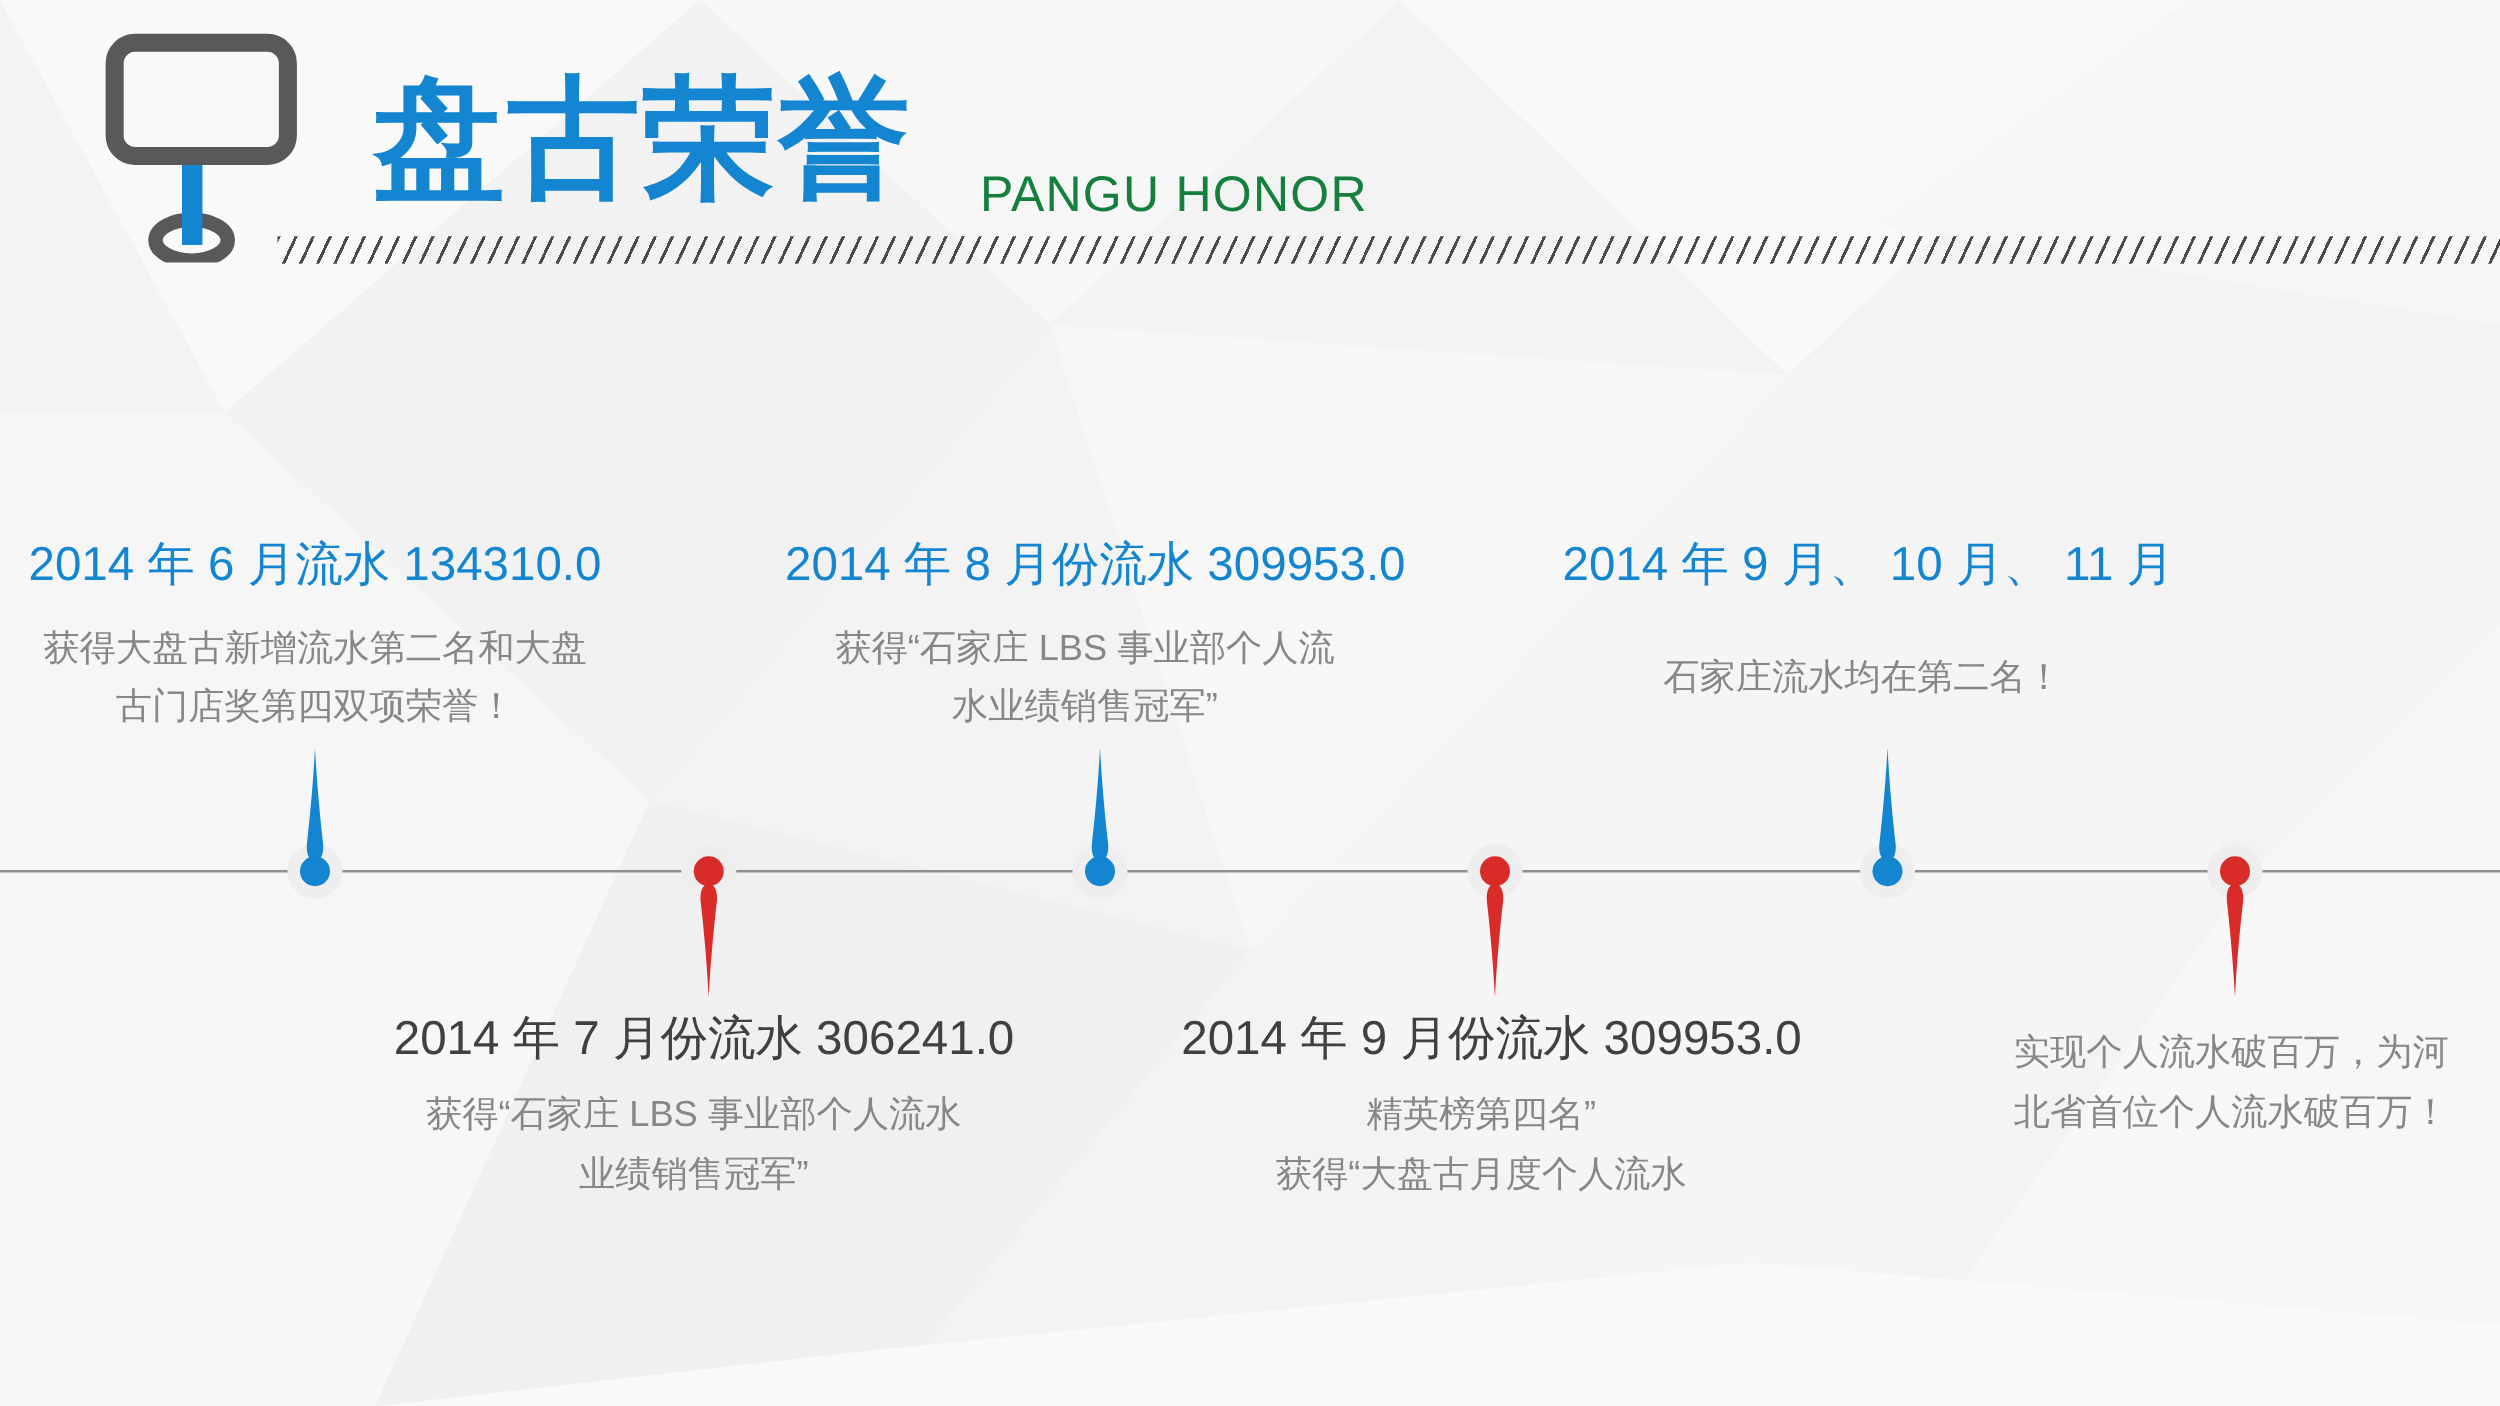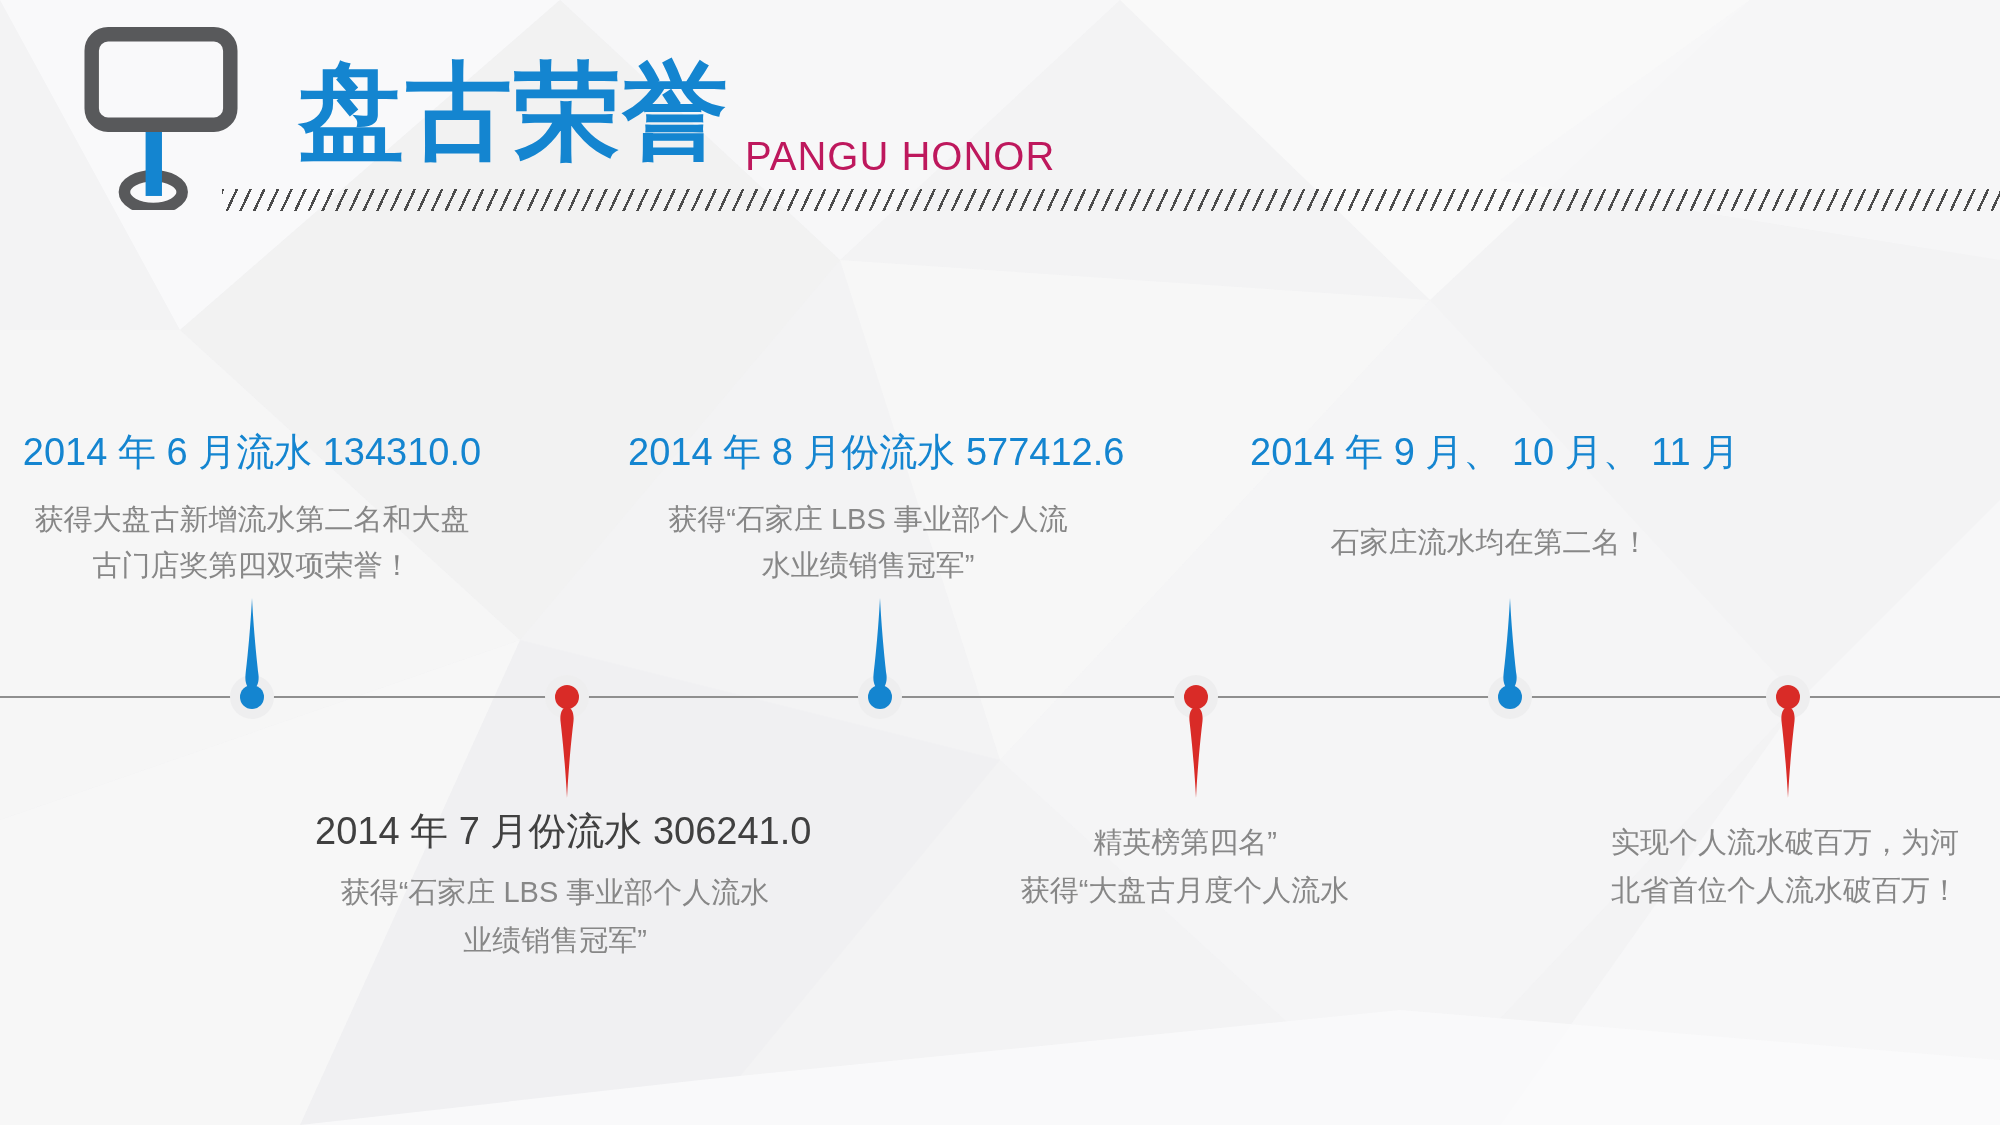--- a/index.html
+++ b/index.html
@@ -15,22 +15,22 @@
   .bg-pattern{position:absolute;inset:0;width:2000px;height:1125px;}
 
   
   .billboard{position:absolute;left:84px;top:26px;width:154px;height:184px;}
   .page-title{
     position:absolute;left:298px;top:56px;
     font-size:106px;font-weight:bold;line-height:1.05;
     color:#1485d0;letter-spacing:2px;white-space:nowrap;
   }
   .page-subtitle{
-    position:absolute;left:745px;top:134px;
-    font-size:40px;color:#be185d;letter-spacing:1px;white-space:nowrap;
+    position:absolute;left:784px;top:134px;
+    font-size:40px;color:#15803d;letter-spacing:1px;white-space:nowrap;
   }
   .hatch{
     position:absolute;left:222px;top:189px;width:1778px;height:22px;
     background:repeating-linear-gradient(115deg,#4b4b4b 0 2.4px,transparent 2.4px 12.4px);
   }
 
   
   .tl-line{
     position:absolute;left:0;top:696px;width:2000px;height:2px;
     background:#8f8f8f;
@@ -150,21 +150,21 @@
 
   <div class="entry entry--top" style="left:12px;top:427px">
     <div class="entry__title">2014 年 6 月流水 134310.0</div>
     <div class="entry__desc">
       <span class="dline">获得大盘古新增流水第二名和大盘</span>
       <span class="dline">古门店奖第四双项荣誉！</span>
     </div>
   </div>
 
   <div class="entry entry--top" style="left:628px;top:427px">
-    <div class="entry__title">2014 年 8 月份流水 577412.6</div>
+    <div class="entry__title">2014 年 8 月份流水 309953.0</div>
     <div class="entry__desc">
       <span class="dline">获得“石家庄 LBS 事业部个人流</span>
       <span class="dline">水业绩销售冠军”</span>
     </div>
   </div>
 
   <div class="entry entry--top" style="left:1250px;top:427px">
     <div class="entry__title">2014 年 9 月、 10 月、 11 月</div>
     <div class="entry__desc">
       <span class="dline">石家庄流水均在第二名！</span>
@@ -174,20 +174,21 @@
 
   <div class="entry entry--bottom" style="left:315px;top:806px">
     <div class="entry__title">2014 年 7 月份流水 306241.0</div>
     <div class="entry__desc">
       <span class="dline">获得“石家庄 LBS 事业部个人流水</span>
       <span class="dline">业绩销售冠军”</span>
     </div>
   </div>
 
   <div class="entry entry--bottom" style="left:945px;top:806px">
+    <div class="entry__title">2014 年 9 月份流水 309953.0</div>
     <div class="entry__desc">
       <span class="dline">精英榜第四名”</span>
       <span class="dline">获得“大盘古月度个人流水</span>
     </div>
   </div>
 
   <div class="entry entry--bottom entry--narrow" style="left:1575px;top:806px">
     <div class="entry__desc">
       <span class="dline">实现个人流水破百万，为河</span>
       <span class="dline">北省首位个人流水破百万！</span>

